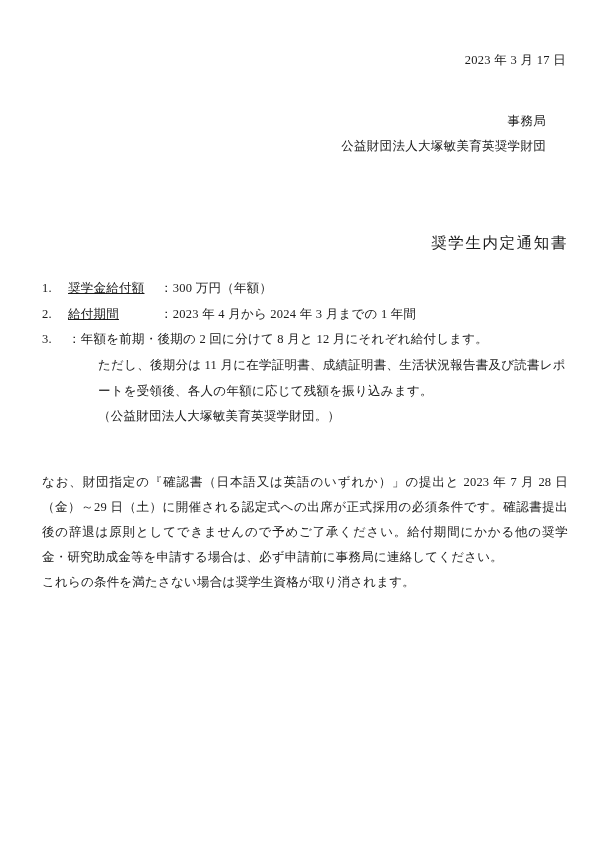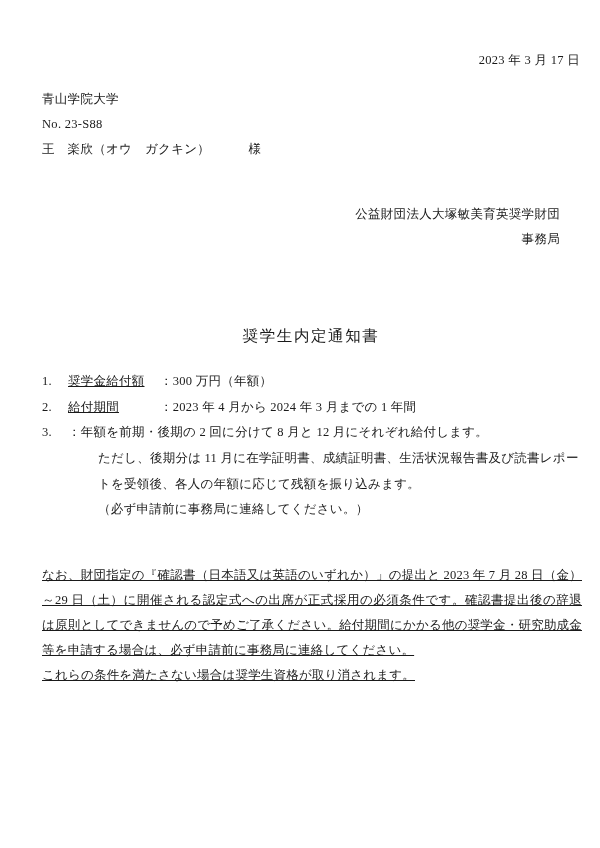--- a/index.html
+++ b/index.html
@@ -13,21 +13,21 @@
     font-family: "Liberation Serif", "DejaVu Serif", serif;
     color: #1a1a1a;
     position: relative;
     overflow: hidden;
   }
   .page {
     position: relative;
     width: 600px;
     height: 848px;
     box-sizing: border-box;
-    padding: 52px 18px 30px 40px;
+    padding: 52px 32px 30px 40px;
   }
   .date-line {
     text-align: right;
     font-size: 12.5px;
     letter-spacing: 0.3px;
     margin: 0 2px 18px 0;
   }
   .addressee {
     font-size: 12.5px;
     line-height: 2.0;
@@ -40,21 +40,21 @@
   .sender {
     margin-top: 40px;
     text-align: right;
     font-size: 12.5px;
     line-height: 2.0;
     letter-spacing: 0.3px;
     padding-right: 22px;
   }
   .doc-title {
     margin-top: 74px;
-    text-align: center;
+    text-align: right;
     font-size: 15.5px;
     letter-spacing: 1.6px;
   }
   .intro {
     margin-top: 62px;
     font-size: 12.5px;
     line-height: 2.05;
     letter-spacing: 0.25px;
     margin-left: 2px;
   }
@@ -87,39 +87,33 @@
   .notes {
     margin-top: 40px;
     font-size: 12.5px;
     line-height: 2.0;
     letter-spacing: 0.2px;
     margin-left: 2px;
     text-align: justify;
   }
   .notes p {
     margin: 0;
-    text-decoration: underline;
   }
 </style>
 </head>
 <body>
 
 <div class="page">
 
   <div class="date-line">2023 年 3 月 17 日</div>
 
-  <div class="addressee">
-    <div>青山学院大学</div>
-    <div>No. 23-S88</div>
-    <div class="name-row">王　楽欣（オウ　ガクキン）　　　様</div>
-  </div>
 
   <div class="sender">
+    <div>事務局</div>
     <div>公益財団法人大塚敏美育英奨学財団</div>
-    <div>事務局</div>
   </div>
 
   <div class="doc-title">奨学生内定通知書</div>
 
 
   <div class="terms">
 
     <div class="term-row">
       <div class="term-num">1.</div>
       <div class="term-label">奨学金給付額</div>
@@ -130,21 +124,21 @@
       <div class="term-num">2.</div>
       <div class="term-label">給付期間</div>
       <div class="term-value">：2023 年 4 月から 2024 年 3 月までの 1 年間</div>
     </div>
 
     <div class="term-row">
       <div class="term-num">3.</div>
       <div class="term-value">：年額を前期・後期の 2 回に分けて 8 月と 12 月にそれぞれ給付します。</div>
     </div>
     <div class="term-cont">ただし、後期分は 11 月に在学証明書、成績証明書、生活状況報告書及び読書レポートを受領後、各人の年額に応じて残額を振り込みます。</div>
-    <div class="term-cont">（必ず申請前に事務局に連絡してください。）</div>
+    <div class="term-cont">（公益財団法人大塚敏美育英奨学財団。）</div>
 
   </div>
 
   <div class="notes">
     <p>なお、財団指定の『確認書（日本語又は英語のいずれか）」の提出と 2023 年 7 月 28 日（金）～29 日（土）に開催される認定式への出席が正式採用の必須条件です。確認書提出後の辞退は原則としてできませんので予めご了承ください。給付期間にかかる他の奨学金・研究助成金等を申請する場合は、必ず申請前に事務局に連絡してください。</p>
     <p>これらの条件を満たさない場合は奨学生資格が取り消されます。</p>
   </div>
 
 </div>
 

